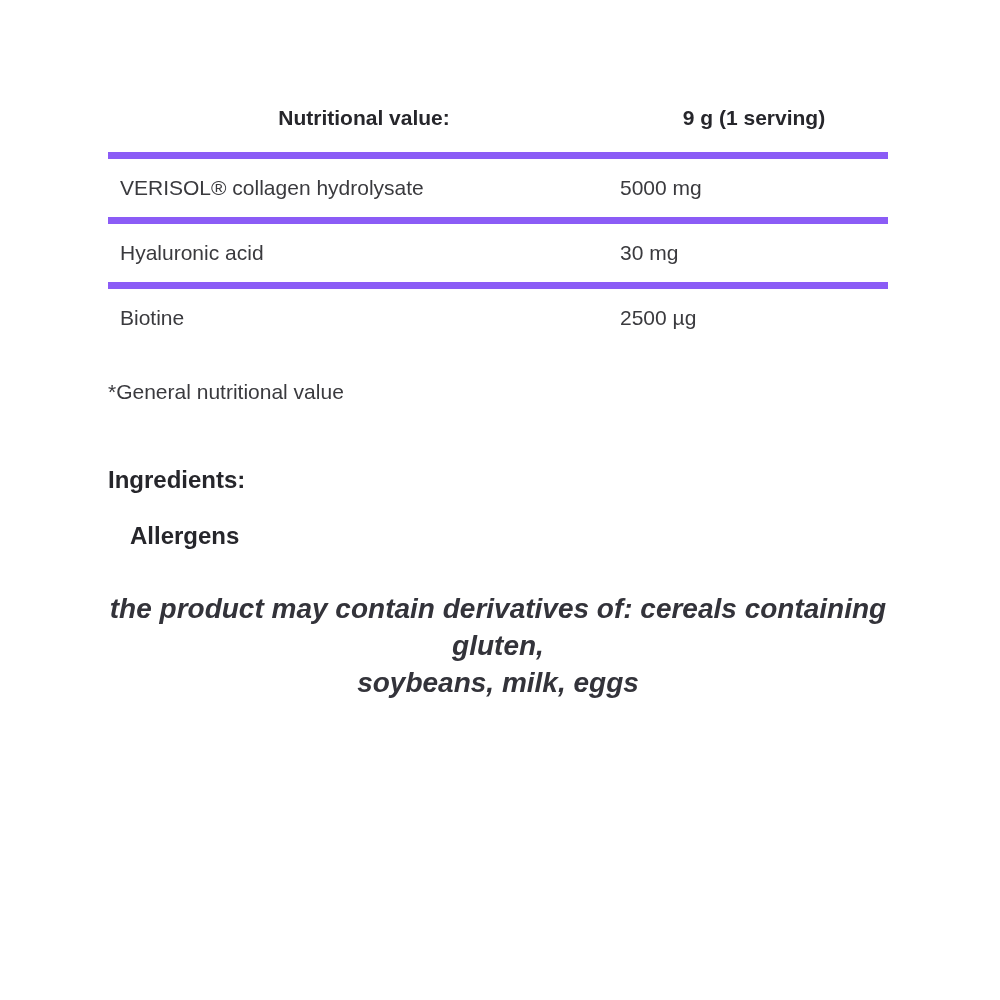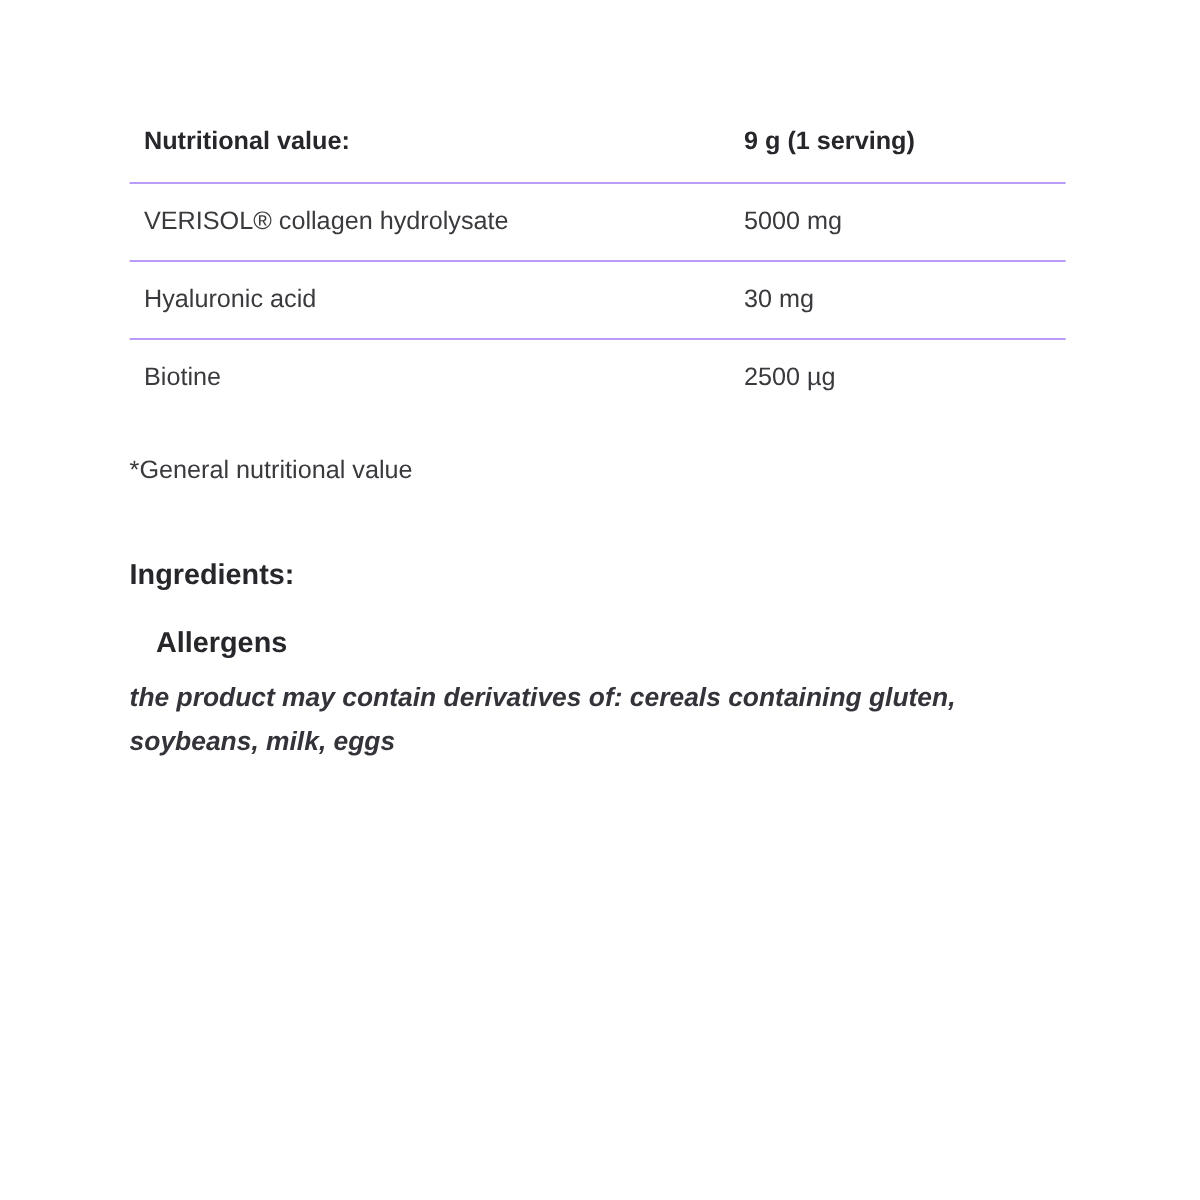--- a/index.html
+++ b/index.html
@@ -18,25 +18,26 @@
     width: 780px;
   }
 
   
   .ntable { width: 100%; }
   .trow {
     display: flex;
     align-items: center;
     height: 65px;
   }
-  .trow + .trow { border-top: 1px solid #8b5cf6; }
+  .trow + .trow { border-top: 7px solid #8b5cf6; }
   .trow.header {
     height: 52px;
     align-items: flex-start;
     padding-top: 6px;
+    text-align: center;
   }
   .cell-label {
     flex: 0 0 500px;
     padding-left: 12px;
     font-size: 21px;
   }
   .cell-value {
     flex: 1 1 auto;
     padding-left: 12px;
     font-size: 21px;
@@ -63,27 +64,28 @@
   .ingredients-heading { margin-top: 62px; }
   .ingredients-text {
     margin-top: 30px;
     font-size: 22px;
     line-height: 37px;
     color: #3a3a3e;
     white-space: pre-line;
   }
   .allergens-heading { margin-top: 28px; margin-left: 22px; }
   .allergens-text {
-    margin-top: 12px;
-    font-size: 22px;
+    margin-top: 40px;
+    font-size: 28px;
     line-height: 37px;
     font-style: italic;
     font-weight: 700;
     color: #33333a;
     white-space: pre-line;
+    text-align: center;
   }
 </style>
 </head>
 <body>
 
 <div class="content">
 
   <div class="ntable">
     <div class="trow header">
       <div class="cell-label">Nutritional value:</div>

